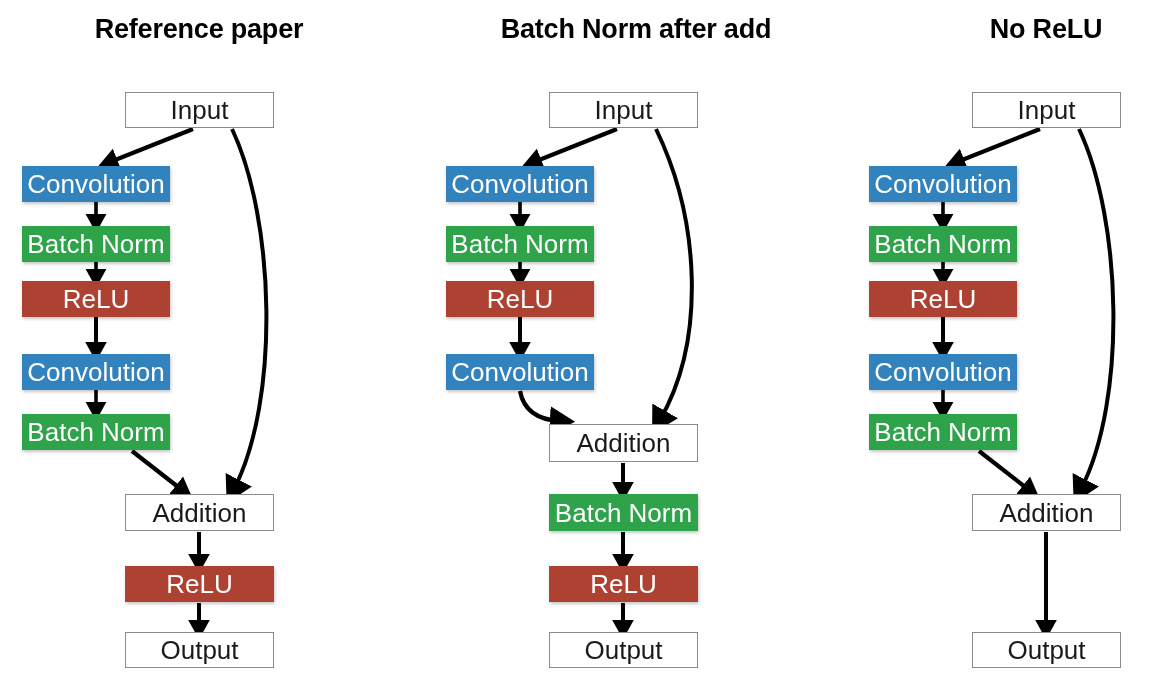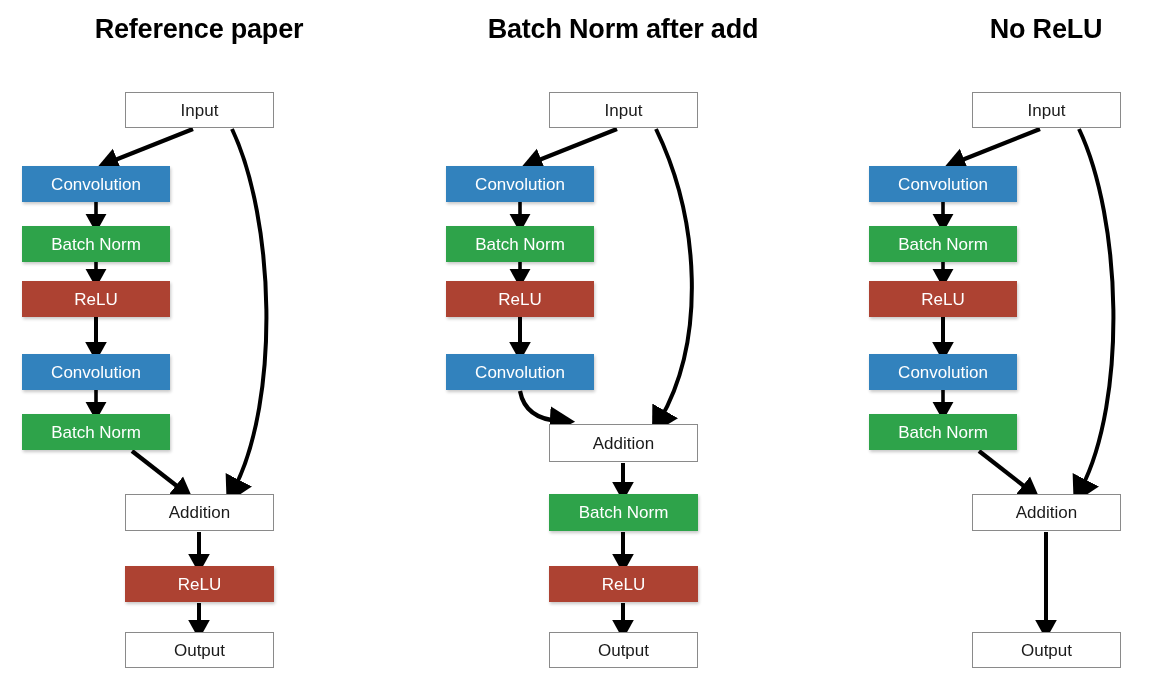--- a/index.html
+++ b/index.html
@@ -29,21 +29,21 @@
     white-space: nowrap;
     letter-spacing: -0.2px;
   }
   .node {
     position: absolute;
     box-sizing: border-box;
     display: flex;
     align-items: center;
     justify-content: center;
     font-family: "Liberation Sans", sans-serif;
-    font-size: 17px;
+    font-size: 26px;
     line-height: 1;
     white-space: nowrap;
   }
   .node.plain {
     background: #ffffff;
     border: 1px solid #8a8a8a;
     color: #1a1a1a;
   }
   .node.filled {
     color: #ffffff;
@@ -188,16 +188,16 @@
       </div>
       <div class="node plain" style="left: 972px; top: 494px; width: 149px; height: 37px; background: rgb(255, 255, 255); border-color: rgb(138, 138, 138); color: rgb(26, 26, 26);">
         <span>Addition</span>
       </div>
       <div class="node plain" style="left: 972px; top: 632px; width: 149px; height: 36px; background: rgb(255, 255, 255); border-color: rgb(138, 138, 138); color: rgb(26, 26, 26);">
         <span>Output</span>
       </div>
     </div>
   <div id="title-layer">
       <div class="col-title" style="left: -101px; top: 14px; width: 600px; text-align: center; padding-left: 0px; color: rgb(0, 0, 0);">Reference paper</div>
-      <div class="col-title" style="left: 323px; top: 14px; width: 600px; text-align: center; padding-left: 0px; color: rgb(0, 0, 0);">Batch Norm after add</div>
+      <div class="col-title" style="left: 336px; top: 14px; width: 600px; text-align: center; padding-left: 0px; color: rgb(0, 0, 0);">Batch Norm after add</div>
       <div class="col-title" style="left: 746px; top: 14px; width: 600px; text-align: center; padding-left: 0px; color: rgb(0, 0, 0);">No ReLU</div>
     </div>
 </div>
 
 </body></html>

